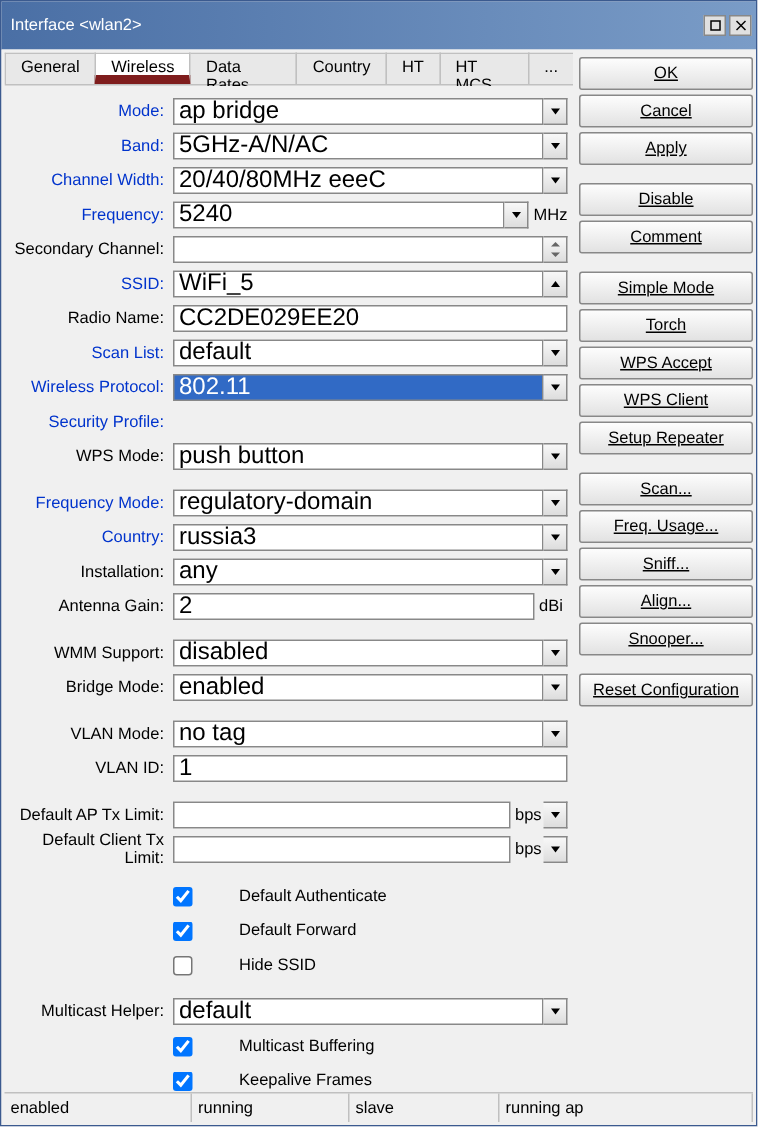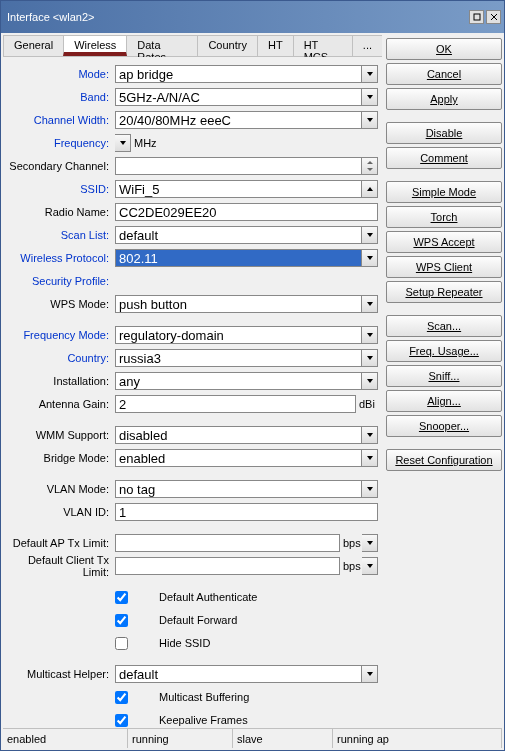--- a/index.html
+++ b/index.html
@@ -6,28 +6,28 @@
 body { margin: 0; padding: 0; background: #fff; }
 .window { width: 505px; height: 751px; border: 1px solid #3b5a8f; background: #f0f0f0; display: flex; flex-direction: column; }
 .titlebar { height: 18px; background: linear-gradient(to right, #4a6fa5, #7a9cc7); color: #fff; display: flex; align-items: center; padding: 16px 3px; }
 .titlebar-text { flex: 1; padding-left: 3px; }
 .titlebar-btn { width: 15px; height: 14px; background: #e0e0e0; border: 1px solid #888; margin-left: 2px; display: flex; align-items: center; justify-content: center; font-size: 9px; cursor: pointer; color: #000; }
 .body { flex: 1; display: flex; flex-direction: column; background: #f0f0f0; padding: 2px; overflow: hidden; }
 .topsplit { flex: 1; display: flex; gap: 4px; overflow: hidden; }
 .leftpane { flex: 1; display: flex; flex-direction: column; overflow: hidden; }
 .tabs { height: 22px; background: #f0f0f0; display: flex; border-bottom: 1px solid #c0c0c0; }
 .tab { padding: 3px 10px; border: 1px solid #c0c0c0; border-bottom: none; background: #e8e8e8; margin-right: -1px; cursor: pointer; }
-.tab.active { background: #fff; font-weight: normal; border-bottom: 4px solid #7f1d1d; position: relative; z-index: 1; }
+.tab.active { background: #fff; font-weight: normal; border-bottom: 6px solid #7f1d1d; position: relative; z-index: 1; }
 .formarea { flex: 1; background: #f0f0f0; padding: 6px 4px 4px 4px; overflow-y: auto; }
 .row { display: flex; align-items: center; height: 22px; margin-bottom: 1px; }
 .rowgap { height: 8px; }
 .lbl { width: 108px; text-align: right; padding-right: 6px; color: #000; }
 .lbl.link { color: #0033cc; }
 .field { flex: 1; display: flex; align-items: center; }
-.textinput { flex: 1; height: 18px; border: 1px solid #888; background: #fff; padding: 1px 3px; font-size: 13px; }
+.textinput { flex: 1; height: 18px; border: 1px solid #888; background: #fff; padding: 1px 3px; font-size: 16px; }
 .textinput.sel { background: #316ac5; color: #fff; }
 .combownd { width: 16px; height: 18px; border: 1px solid #888; border-left: none; background: linear-gradient(#f8f8f8,#ddd); display: flex; align-items: center; justify-content: center; cursor: pointer; }
 .combownd svg { display: block; }
 .extra { width: 22px; text-align: left; padding-left: 3px; }
 .unitlbl { padding-left: 3px; }
 .ck { display: flex; align-items: center; height: 18px; cursor: pointer; gap: 27px; }
 .ck input { margin: 0 4px 0 0; width: 13px; height: 13px; }
 .rightpane { width: 116px; display: flex; flex-direction: column; gap: 3px; padding-top: 3px; }
 .btn { height: 22px; border: 1px solid #888; background: linear-gradient(#fdfdfd,#e2e2e2); cursor: pointer; display: flex; align-items: center; justify-content: center; border-radius: 2px; text-decoration: underline; }
 .btngap { height: 6px; }
@@ -95,20 +95,21 @@
                 <div class="combownd">
                   <svg width="8" height="8">
                     <path d="M1 2 L4 6 L7 2 Z" fill="#000"></path>
                   </svg>
                 </div>
               </div>
             </div>
             <div class="row">
               <div class="lbl link">Frequency:</div>
               <div class="field">
+                <input class="textinput" value="5240" style="">
                 <div class="combownd">
                   <svg width="8" height="8">
                     <path d="M1 2 L4 6 L7 2 Z" fill="#000"></path>
                   </svg>
                 </div>
                 <span class="unitlbl">MHz</span>
               </div>
             </div>
             <div class="row">
               <div class="lbl">Secondary Channel:</div>

